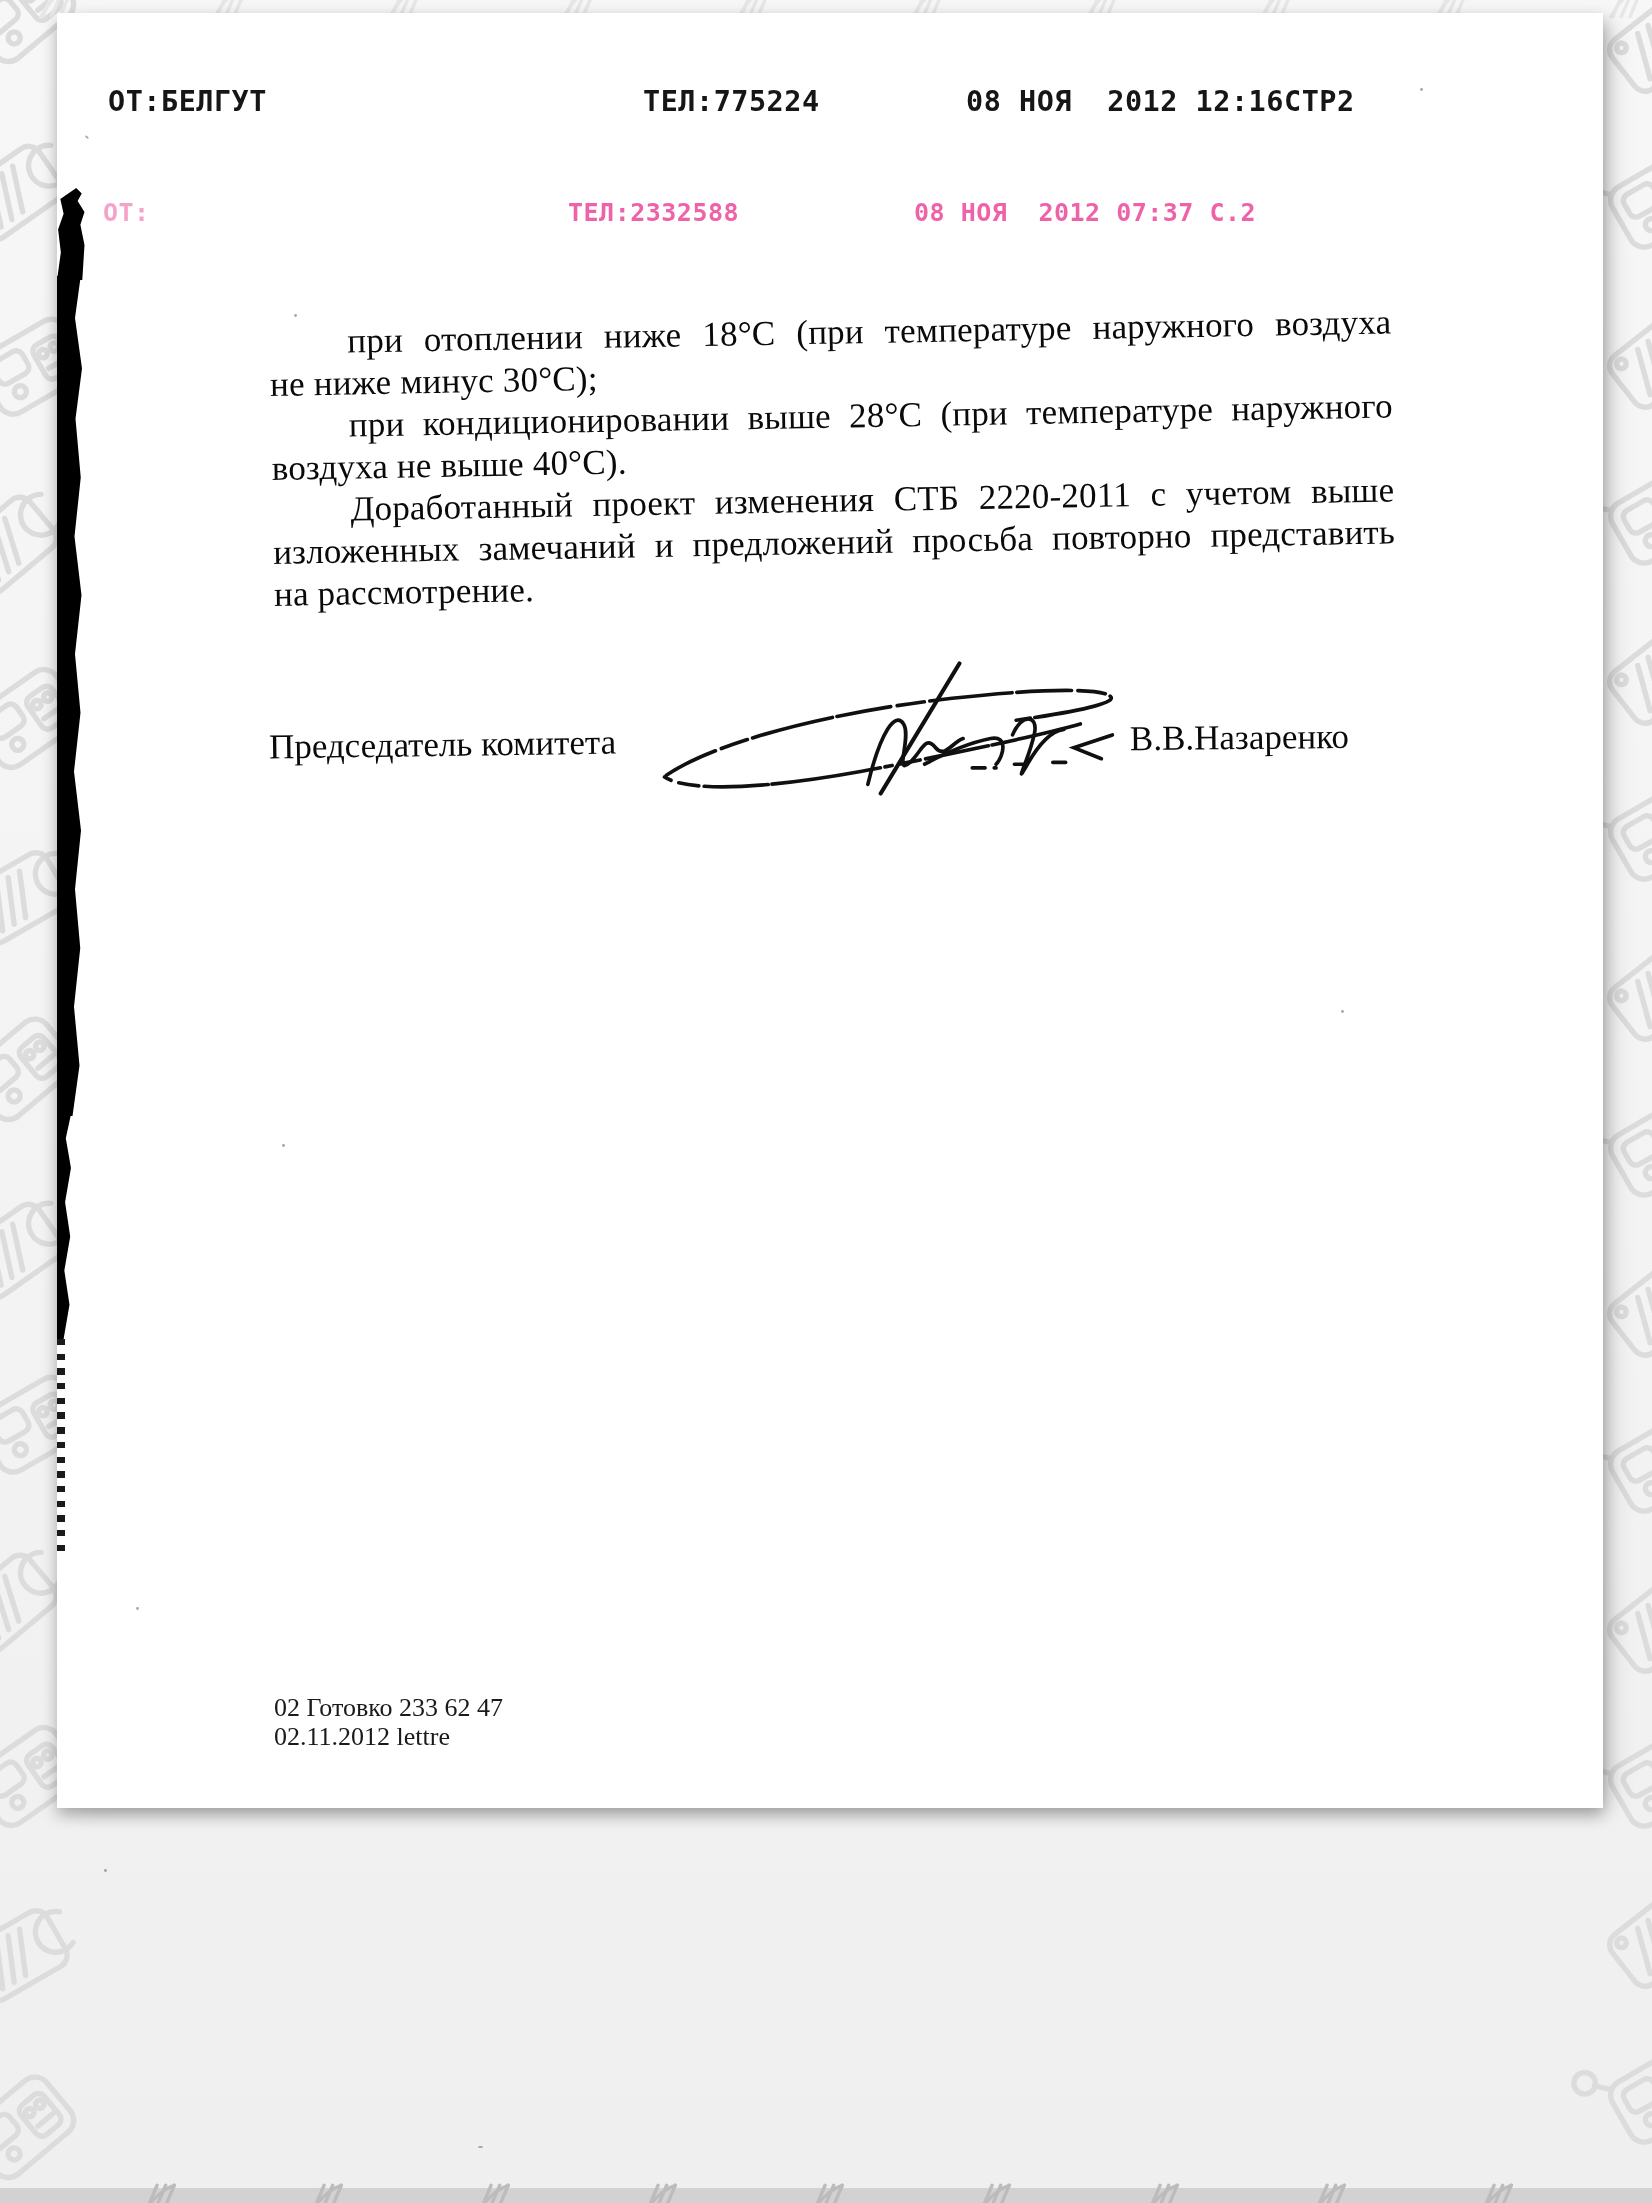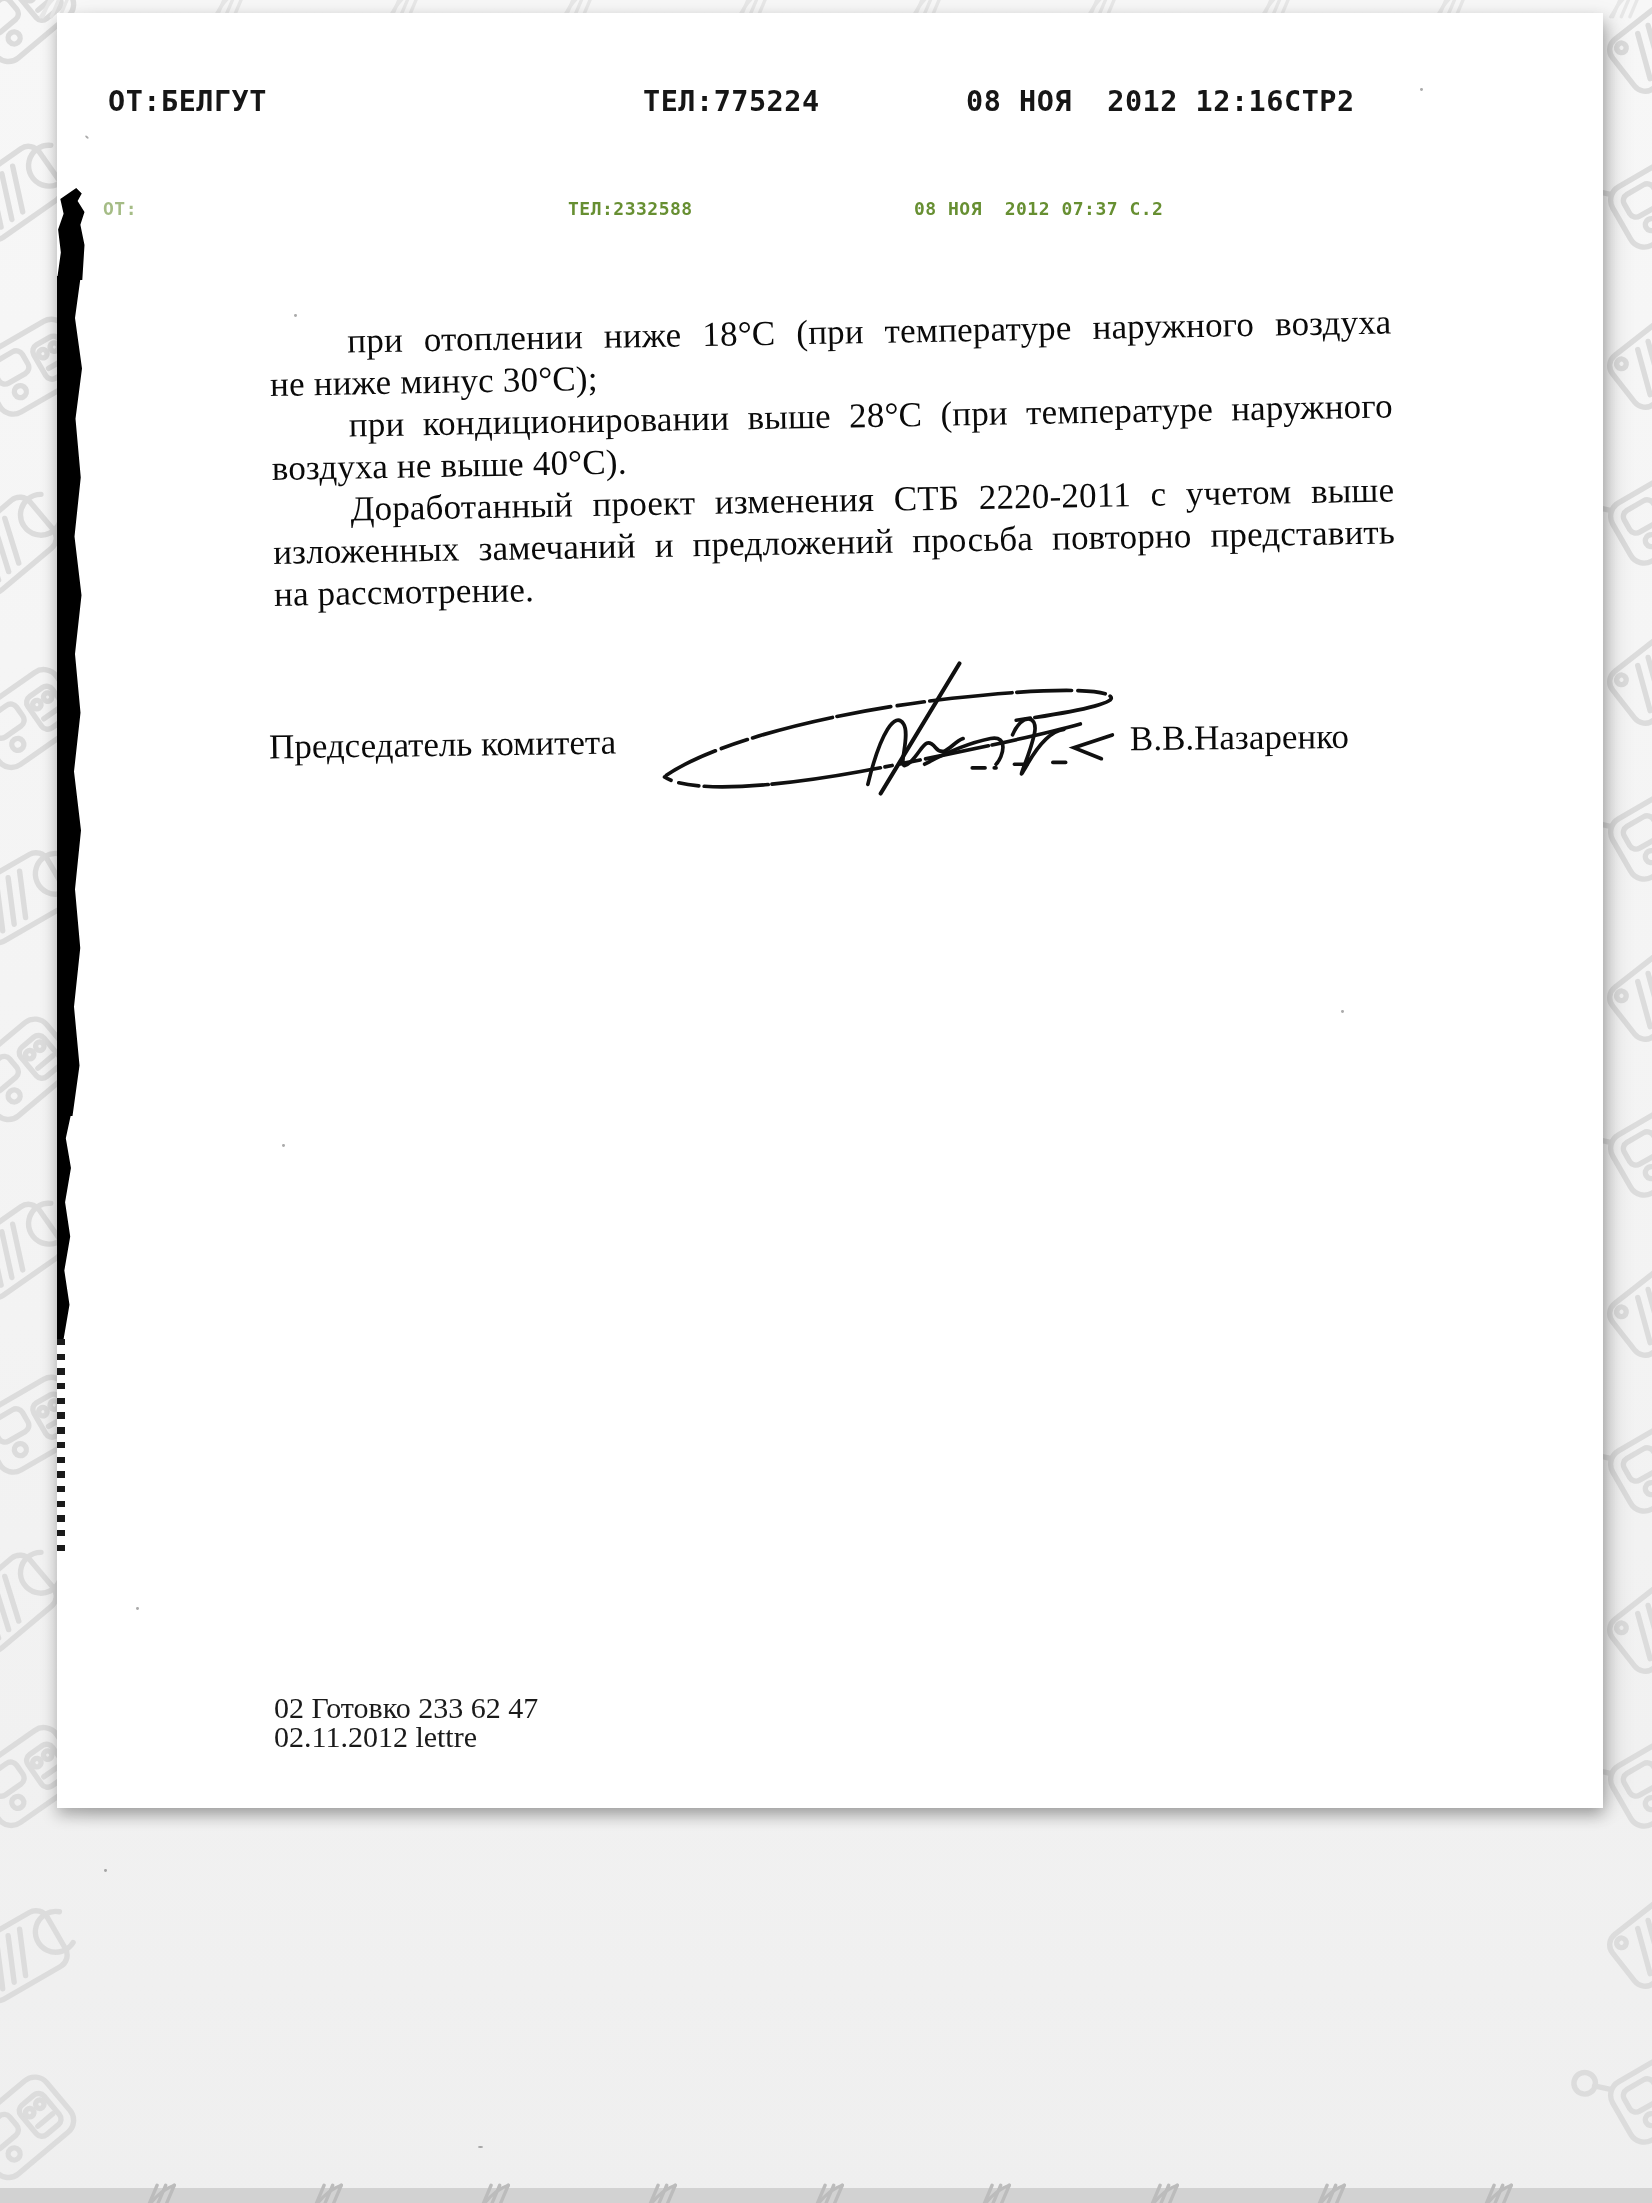--- a/index.html
+++ b/index.html
@@ -15,38 +15,38 @@
 
   
   .page{position:absolute;left:57px;top:13px;width:1546px;height:1795px;z-index:1;
         background:#ffffff;
         box-shadow:0 8.3px 14.7px rgba(0,0,0,.30), 14.7px 3.7px 24px -7.3px rgba(0,0,0,.16);}
 
   
   .faxitem{position:absolute;font-family:"DejaVu Sans Mono",monospace;font-weight:bold;
            white-space:pre;}
   .h1{top:72px;font-size:28.5px;letter-spacing:0.5px;color:#161616;}
-  .h2{top:185px;font-size:18px;letter-spacing:0.5px;color:#4d7c0f;opacity:.85;}
+  .h2{top:185px;font-size:25px;letter-spacing:0.5px;color:#ec4899;opacity:.85;}
   .h2.dim{opacity:.5;}
 
   
   .letter{position:absolute;left:212px;top:309px;width:1122px;color:#0a0a0a;
           transform:rotate(-1.05deg);transform-origin:0 0;}
   .tl{font-size:35px;line-height:42px;letter-spacing:0.2px;
       text-align:justify;text-align-last:justify;}
   .tl.first{text-indent:78px;}
   .tl.end{text-align:left;text-align-last:left;}
 
   .sig-title{position:absolute;left:212px;top:712px;font-size:35px;color:#0a0a0a;
              transform:rotate(-0.8deg);}
   .sig-name{position:absolute;left:1073px;top:705px;font-size:35px;color:#0a0a0a;
             transform:rotate(-0.6deg);}
   .sig-svg{position:absolute;left:592px;top:634px;}
 
-  .footnote{position:absolute;left:217px;top:1680px;font-size:30px;line-height:29px;
+  .footnote{position:absolute;left:217px;top:1680px;font-size:26px;line-height:29px;
             color:#1a1a1a;}
 
   
   .streak{position:absolute;background:#000;}
   .streak-tip{left:0;top:175px;width:27.5px;height:92px;
     clip-path:polygon(70% 0,90% 6%,75% 14%,100% 26%,85% 40%,100% 62%,92% 100%,0 100%,14% 70%,4% 45%,24% 28%,12% 12%);}
   .streak-main{left:0;top:263px;width:25px;height:840px;
     clip-path:polygon(0 0,95% 0,72% 5%,100% 11%,74% 17%,95% 24%,70% 31%,98% 38%,72% 45%,94% 52%,68% 59%,96% 66%,72% 73%,93% 80%,68% 87%,90% 94%,62% 100%,0 100%);}
   .streak-thin{left:0;top:1098px;width:14.7px;height:228px;
     clip-path:polygon(0 0,100% 0,60% 12%,95% 25%,55% 40%,90% 55%,50% 70%,85% 85%,45% 100%,0 100%);}

